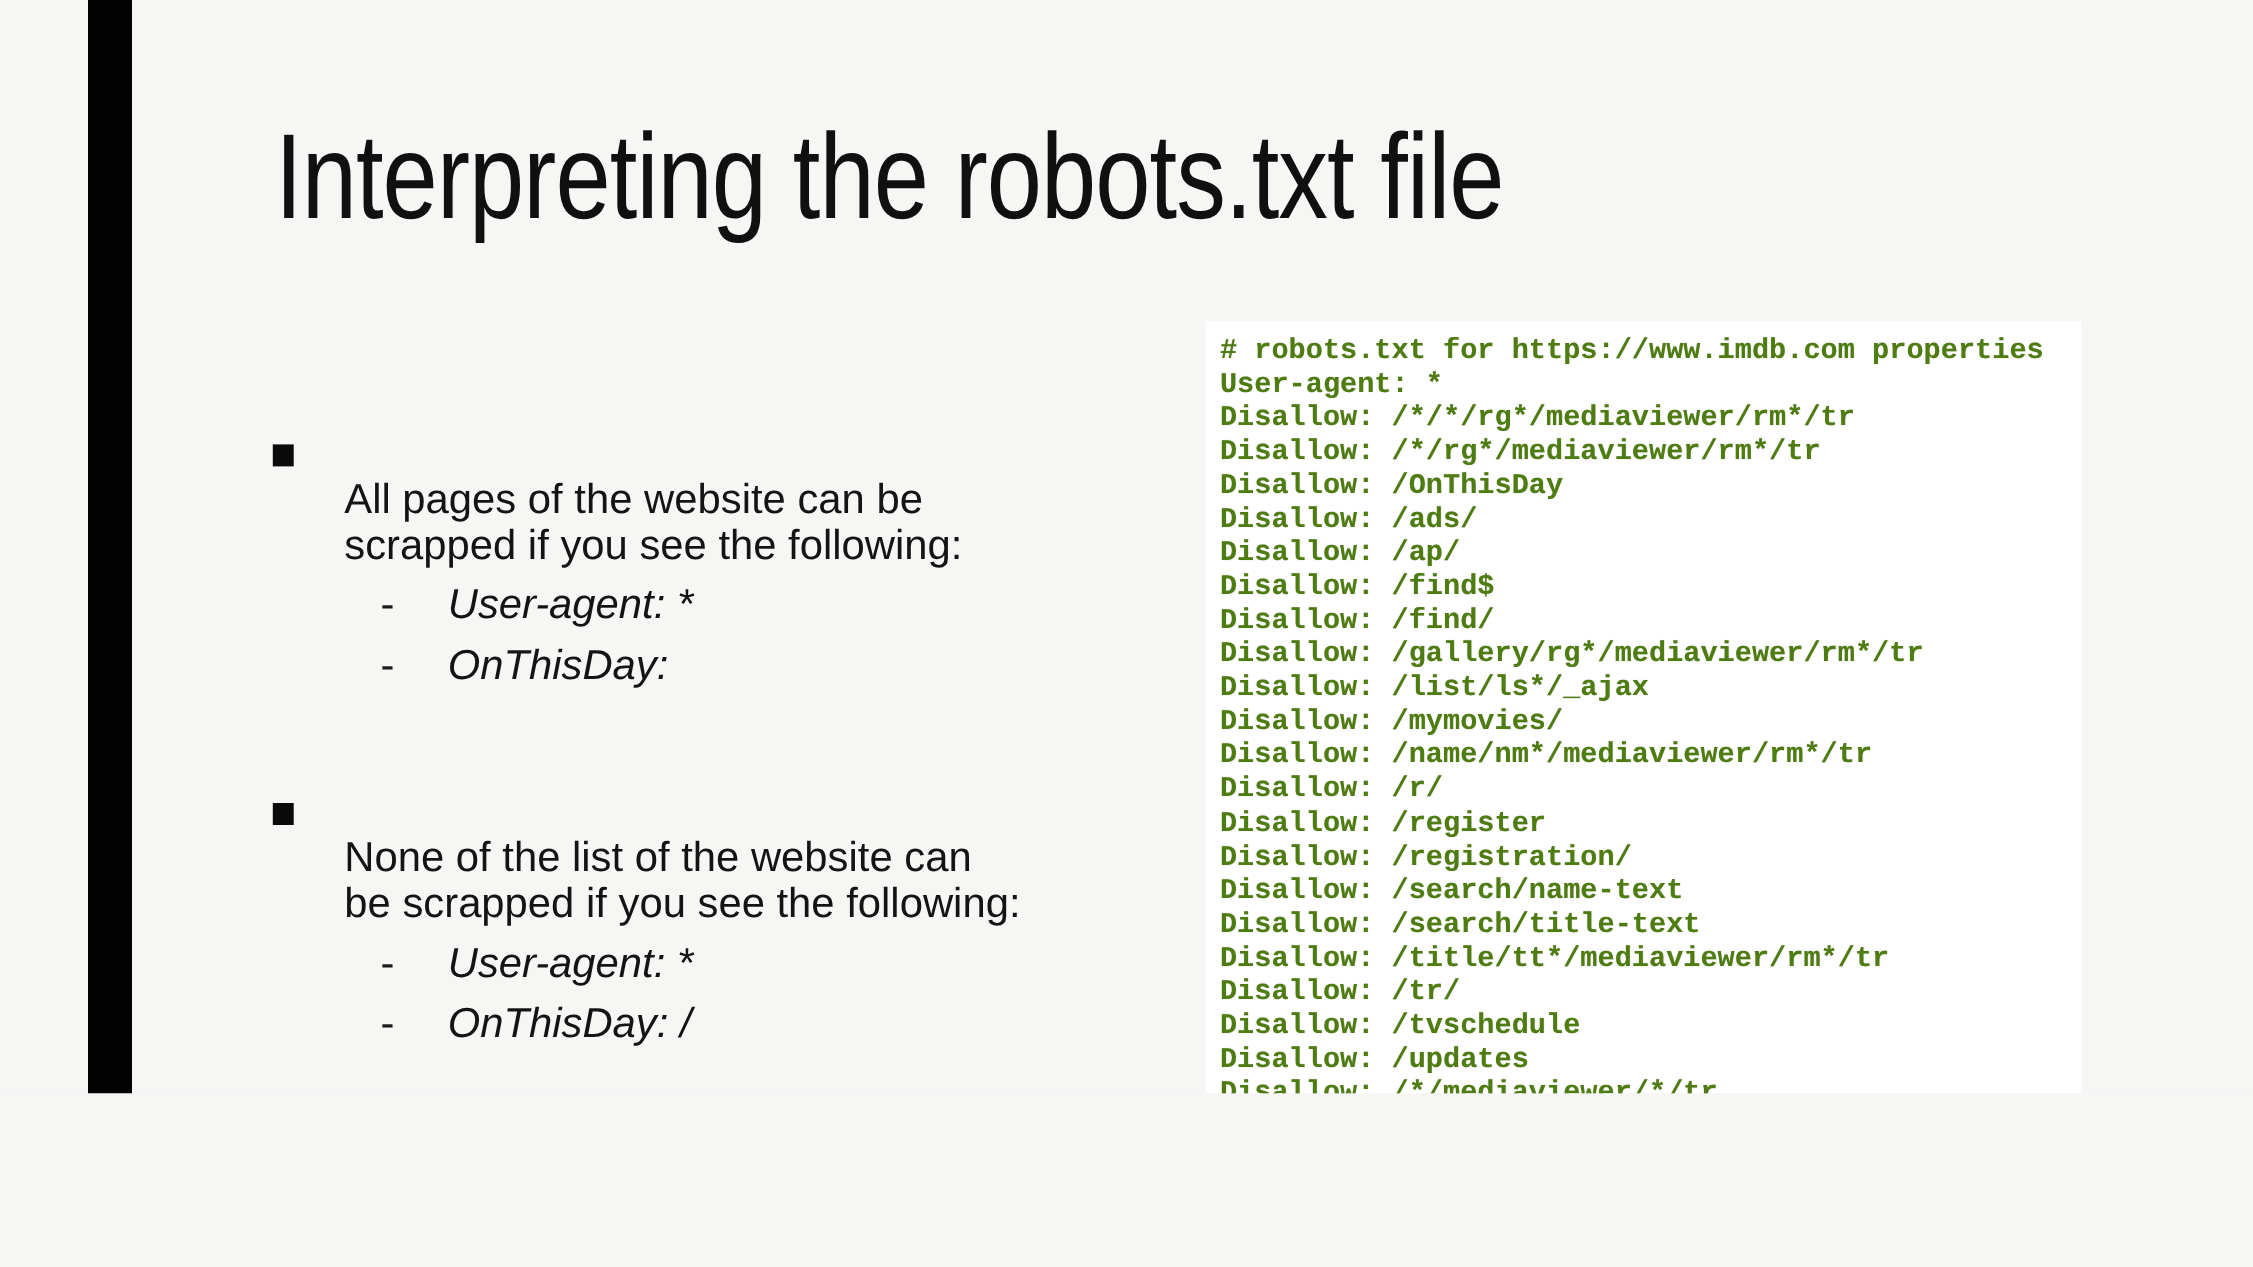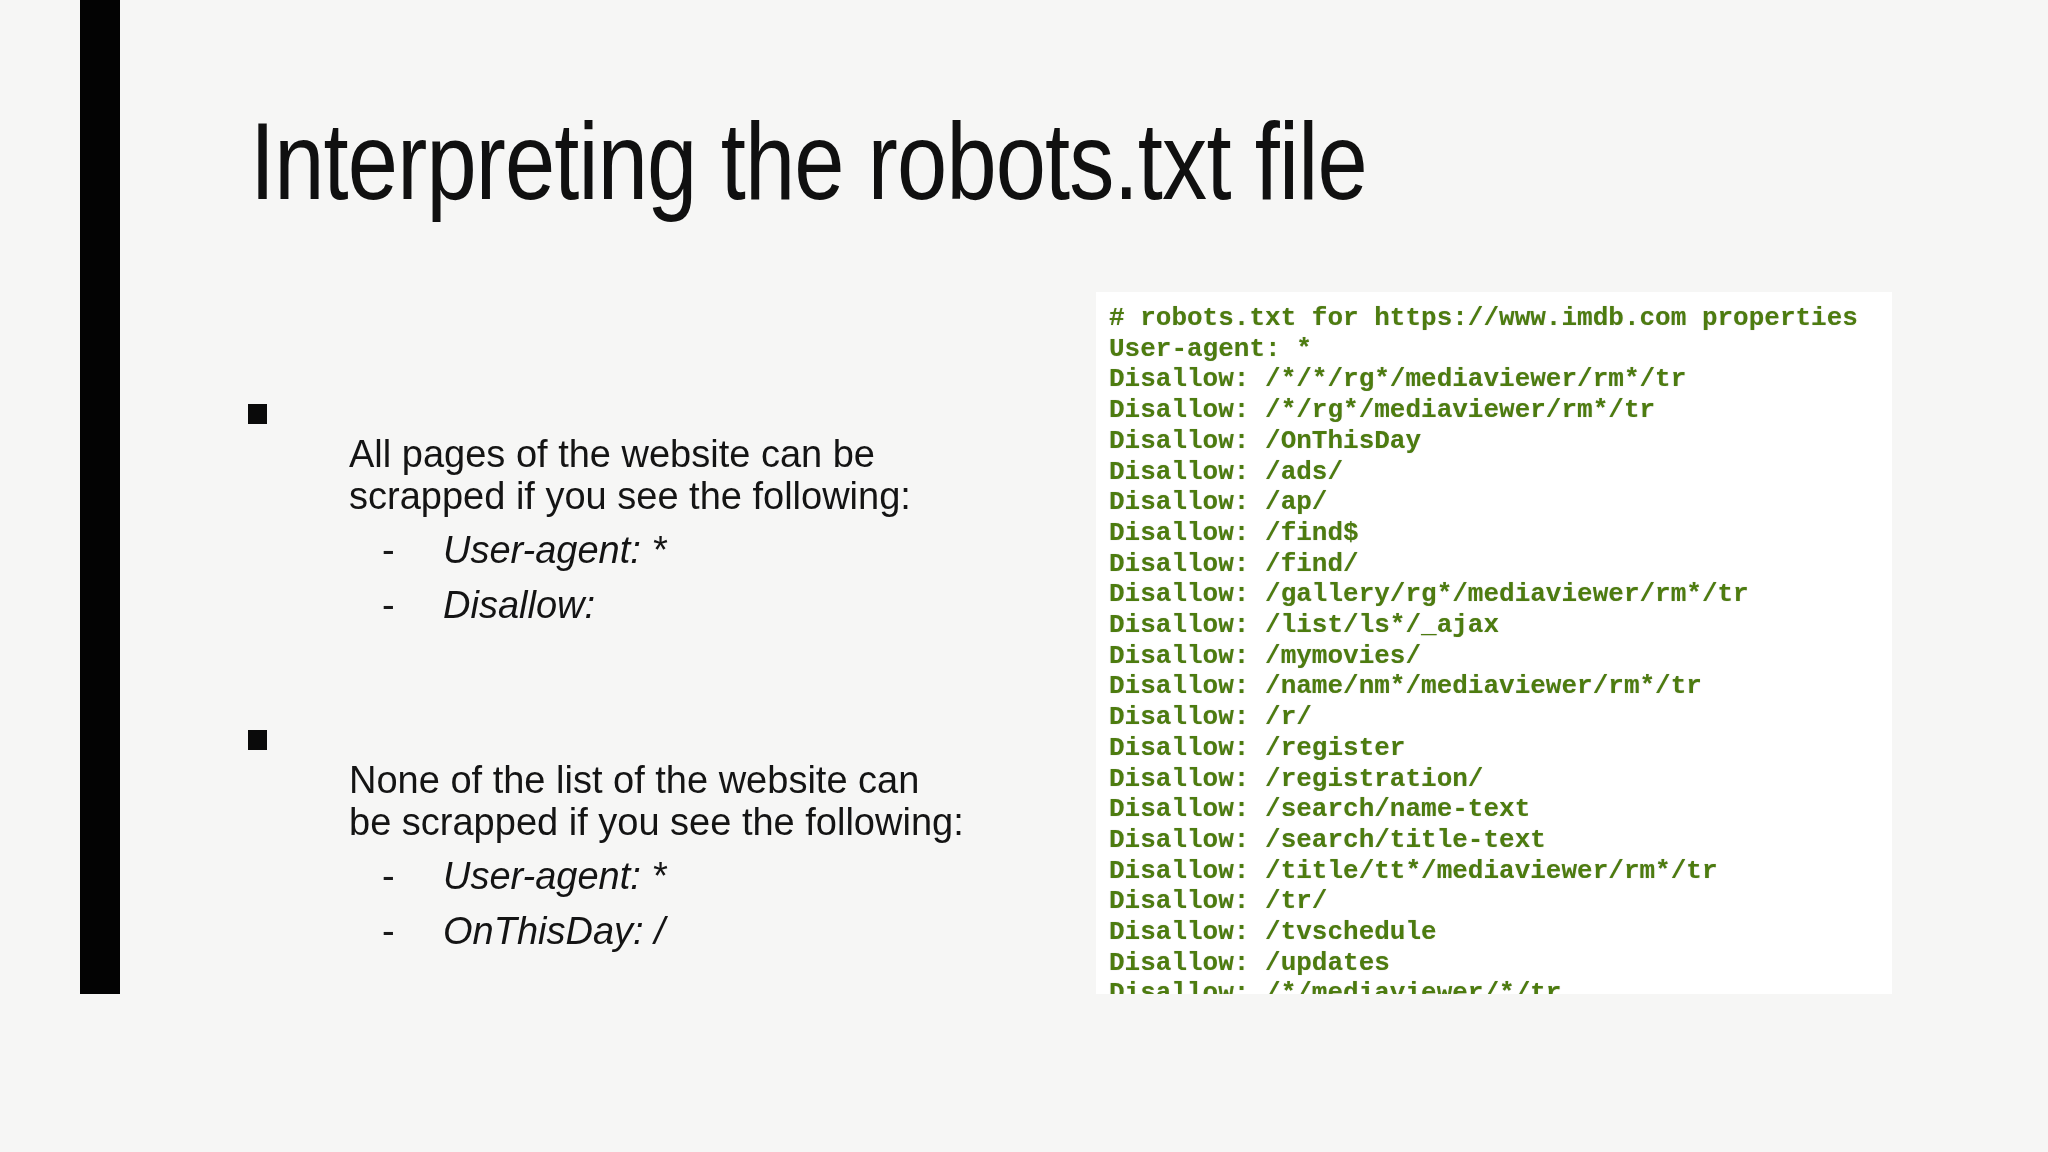--- a/index.html
+++ b/index.html
@@ -41,21 +41,21 @@
   .bullet-list {
     position: absolute;
     left: 248px;
     top: 391px;
     width: 810px;
     color: #141414;
     font-size: 38px;
     line-height: 42px;
   }
   .bullet-item { margin-bottom: 24px; }
-  .main-row { display: flex; gap: 36px; }
+  .main-row { display: flex; }
   .marker-cell {
     flex: 0 0 65px;
   }
   .square-marker {
     width: 19px;
     height: 20px;
     margin-top: 13px;
     background: #0a0a0a;
   }
   .main-text {
@@ -112,21 +112,21 @@
 
   <div class="bullet-list">
     <div class="bullet-item">
       <div class="main-row">
         <div class="marker-cell">
           <div class="square-marker"></div>
         </div>
         <div class="main-text">
           <span>All pages of the website can be
 scrapped if you see the following:</span>
-          <div style="margin-top:12px;"><div class="sub-row" style="margin-left: 33px;"><span class="sub-dash">-</span><span class="sub-text">User-agent: *</span></div><div class="sub-row" style="margin-left: 33px;"><span class="sub-dash">-</span><span class="sub-text">Disallow:</span></div></div>
+          <div style="margin-top:12px;"><div class="sub-row" style="margin-left: 33px;"><span class="sub-dash">-</span><span class="sub-text">User-agent: *</span></div><div class="sub-row" style="margin-left: 33px;"><span class="sub-dash">-</span><span class="sub-text">OnThisDay:</span></div></div>
         </div>
       </div>
     </div>
 
     <div class="bullet-item">
       <div class="main-row">
         <div class="marker-cell">
           <div class="square-marker"></div>
         </div>
         <div class="main-text">

